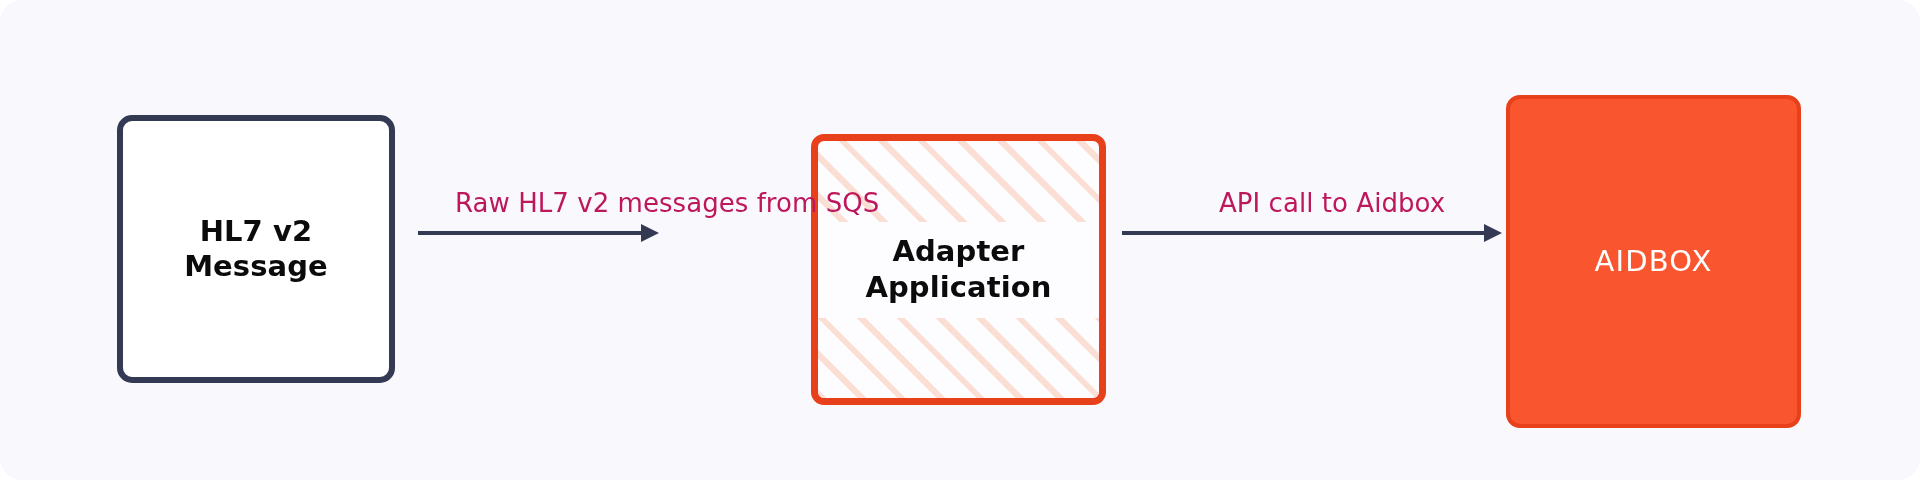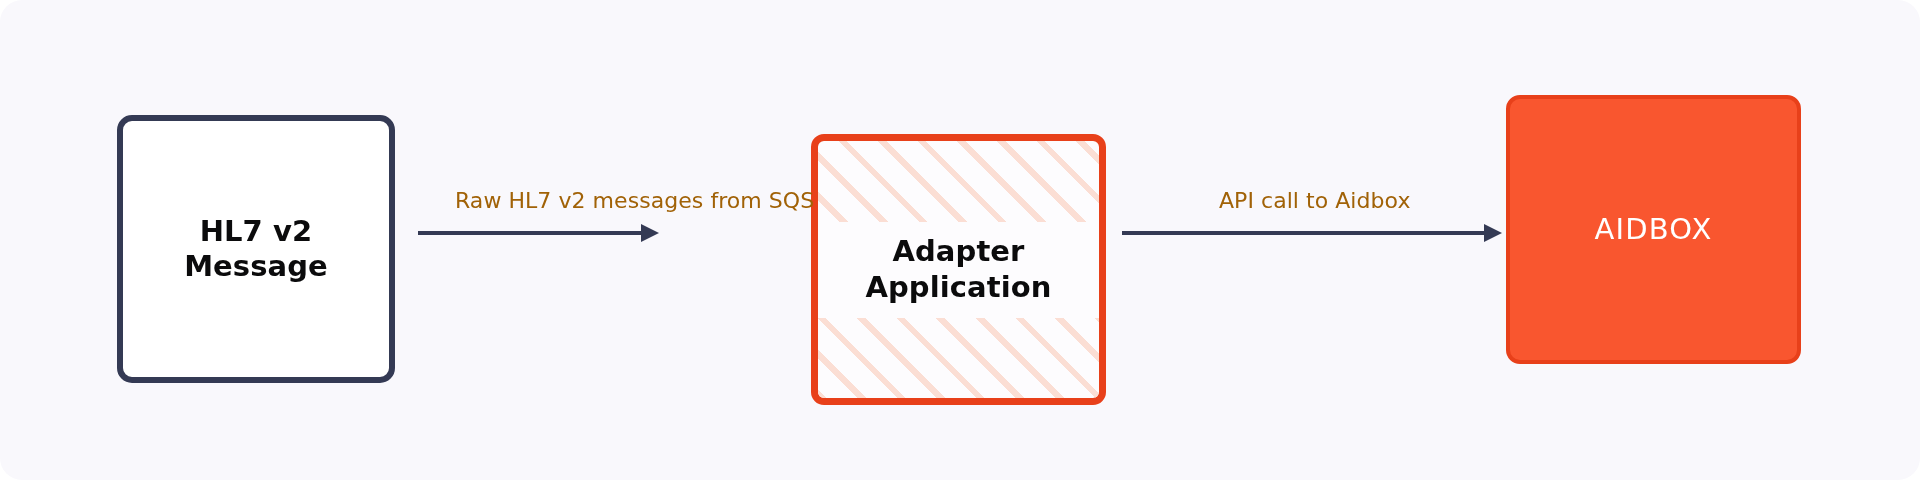--- a/index.html
+++ b/index.html
@@ -102,21 +102,21 @@
     font-weight: 700;
     color: #0B0B0C;
     letter-spacing: 0.1px;
   }
 
   
   #node-aidbox {
     left: 1506px;
     top: 95px;
     width: 295px;
-    height: 269px;
+    height: 333px;
     background: #F9562F;
     border: 4px solid #E8401A;
     border-radius: 14px;
   }
   #node-aidbox .node-label {
     font-size: 29px;
     font-weight: 400;
     color: #FFFFFF;
     letter-spacing: 1.2px;
   }
@@ -139,23 +139,23 @@
     border-top: 9px solid transparent;
     border-bottom: 9px solid transparent;
     border-left: 18px solid #343A54;
   }
   #edge-1 { left: 418px;  top: 231px; width: 224px; }
   #edge-2 { left: 1122px; top: 231px; width: 363px; }
 
   .edge-label {
     position: absolute;
     z-index: 2;
-    font-size: 22px;
+    font-size: 26px;
     font-weight: 400;
-    color: #a16207;
+    color: #be185d;
     white-space: nowrap;
     letter-spacing: 0.05px;
   }
   #edge-label-1 { left: 455px;  top: 188px; }
   #edge-label-2 { left: 1219px; top: 188px; }
 </style>
 </head>
 <body>
 
 <div id="canvas">

